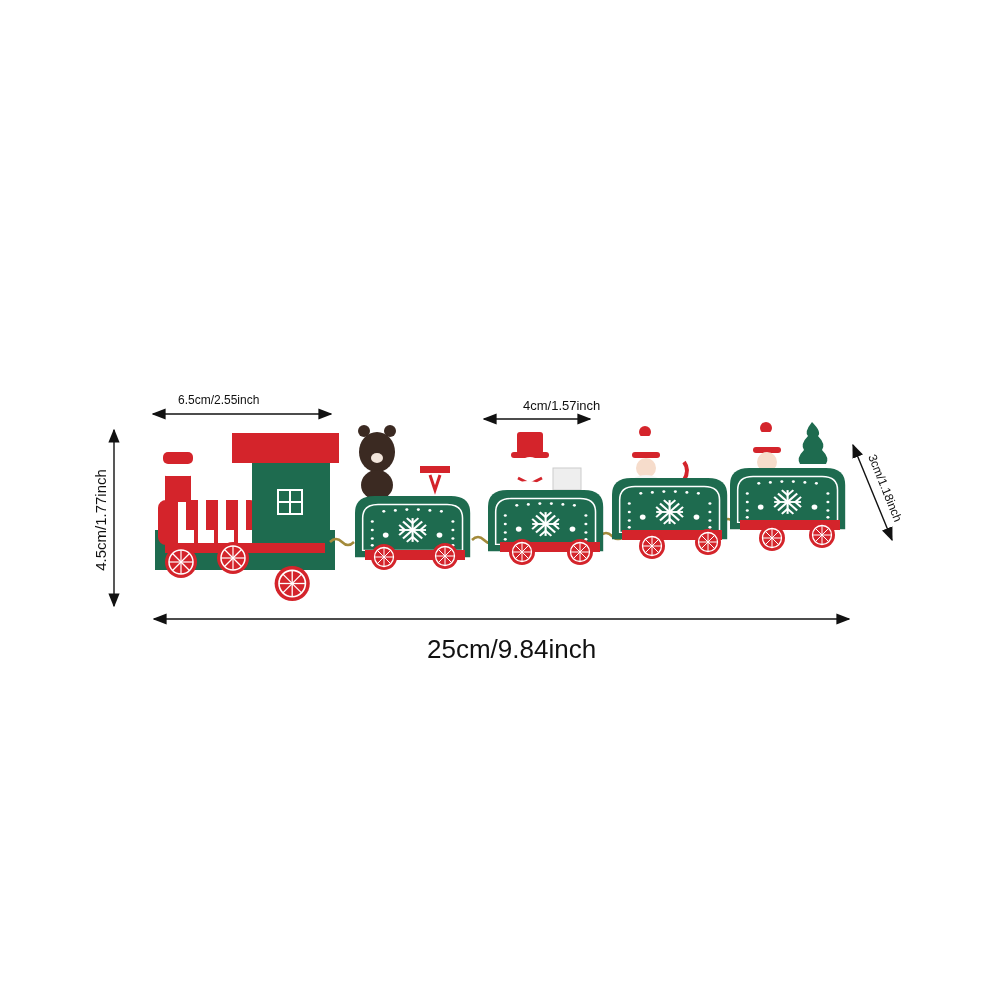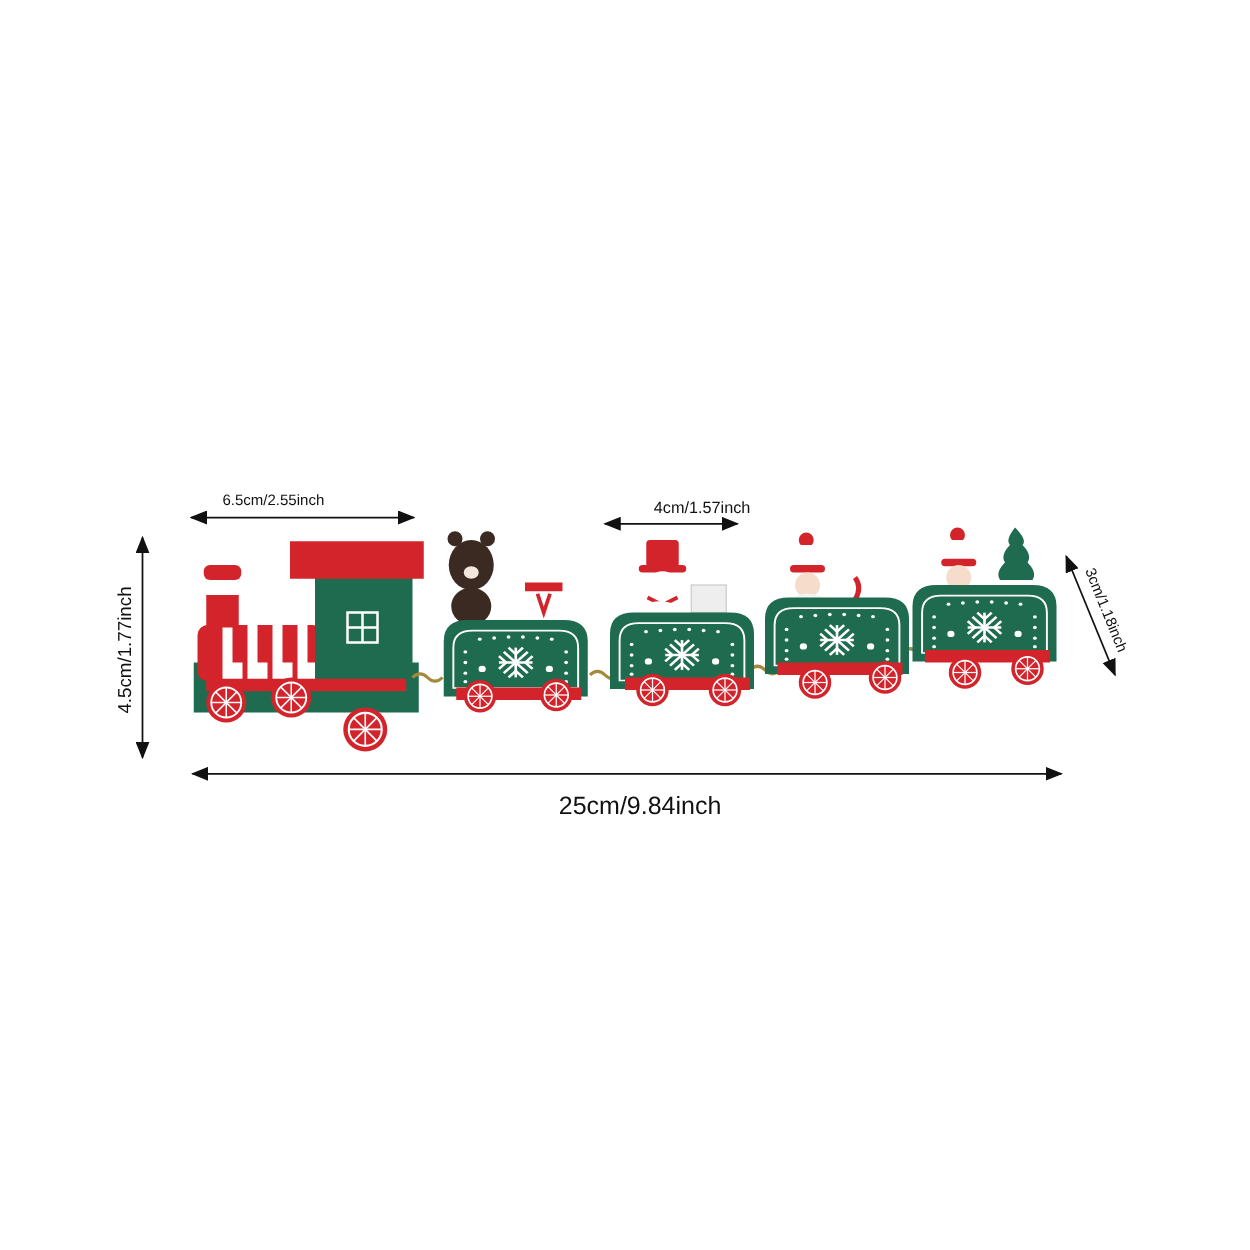--- a/index.html
+++ b/index.html
@@ -168,13 +168,13 @@
       <line x1="853" y1="445" x2="892" y2="540" marker-start="url(#ah)" marker-end="url(#ah)"></line>
       <line x1="154" y1="619" x2="849" y2="619" marker-start="url(#ah)" marker-end="url(#ah)"></line>
     </g>
   </svg>
 </div>
 
 <div class="dim-label" style="left:178px;top:393px;font-size:12px;">6.5cm/2.55inch</div>
 <div class="dim-label" style="left:489px;top:398px;font-size:13px;margin-left:34px;">4cm/1.57inch</div>
 <div class="dim-label" style="left:100px;top:520px;font-size:15px;transform:translate(-50%,-50%) rotate(-90deg);transform-origin:center;">4.5cm/1.77inch</div>
 <div class="dim-label" style="left:885px;top:488px;font-size:12px;transform:translate(-50%,-50%) rotate(68deg);transform-origin:center;">3cm/1.18inch</div>
-<div class="dim-label" style="left:427px;top:634px;font-size:20px;margin-left:20px;">25cm/9.84inch</div>
+<div class="dim-label" style="left:427px;top:634px;font-size:26px;">25cm/9.84inch</div>
 
 </body></html>

